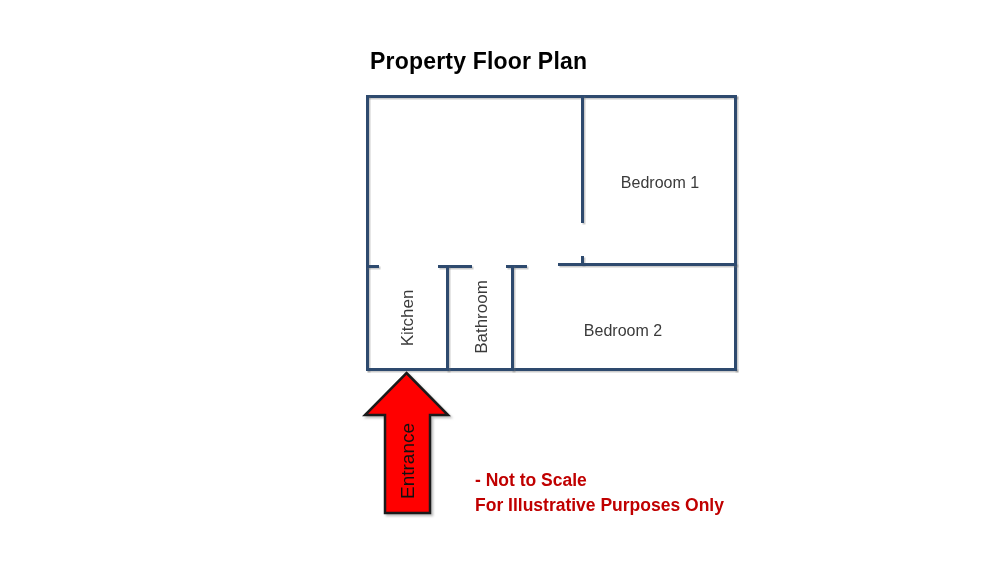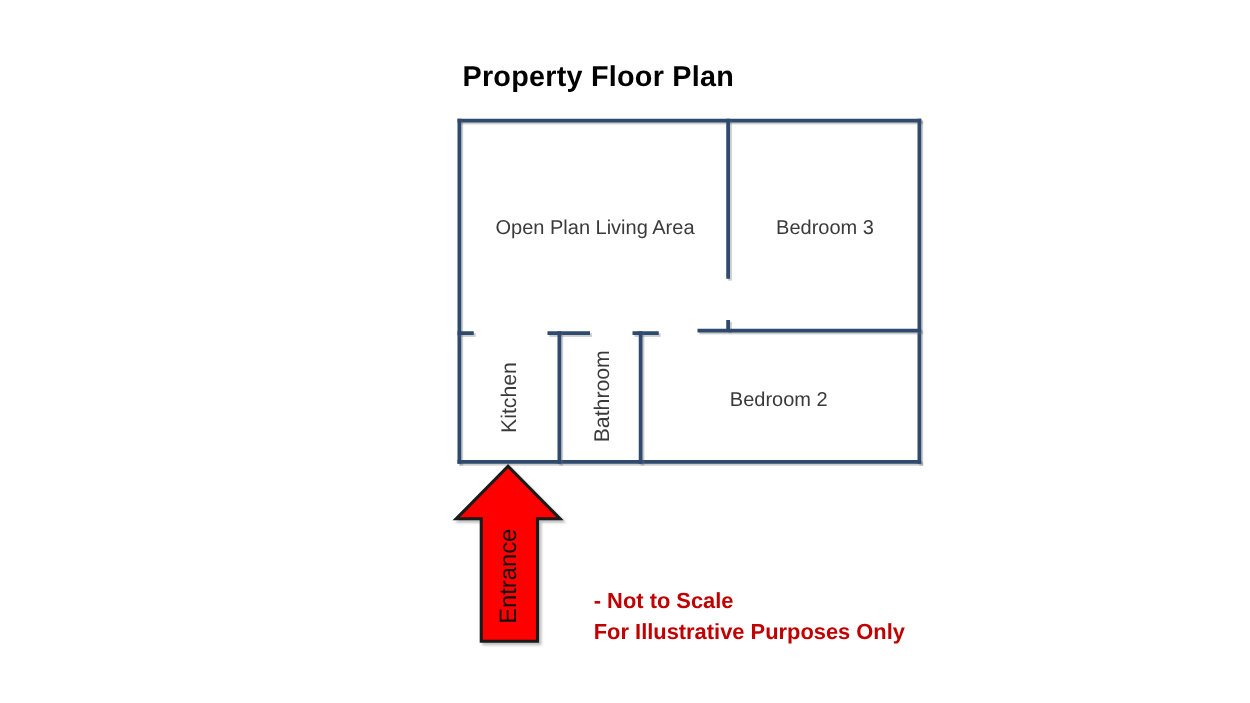--- a/index.html
+++ b/index.html
@@ -83,25 +83,24 @@
   <div class="wall" style="left:581px; top:256px; width:3px; height:9px;"></div>
 
   <div class="wall" style="left:366px; top:265px; width:13px;  height:3px;"></div>
   <div class="wall" style="left:438px; top:265px; width:34px;  height:3px;"></div>
   <div class="wall" style="left:506px; top:265px; width:21px;  height:3px;"></div>
   <div class="wall" style="left:558px; top:263px; width:179px; height:3px;"></div>
 
   <div class="wall" style="left:446px; top:265px; width:3px; height:106px;"></div>
   <div class="wall" style="left:511px; top:265px; width:3px; height:106px;"></div>
 
-  <div class="room-label" style="left:476px; top:183px;">Open Plan Living Area</div>
-  <div class="room-label" style="left:660px; top:183px;">Bedroom 3</div>
+  <div class="room-label" style="left:660px; top:183px;">Bedroom 1</div>
   <div class="room-label rotated" style="left:408px; top:318px;">Kitchen</div>
   <div class="room-label rotated" style="left:482px; top:317px;">Bathroom</div>
-  <div class="room-label" style="left:623px; top:321px;">Bedroom 2</div>
+  <div class="room-label" style="left:623px; top:331px;">Bedroom 2</div>
 
   <svg class="entrance-arrow" width="98" height="150" viewBox="0 0 98 150">
     <polygon points="48.5,3 90,45 72,45 72,143 27,143 27,45 7,45" fill="var(--arrow-fill, #FF0000)" stroke="var(--arrow-outline, #1A1A1A)" stroke-width="2.5" stroke-linejoin="miter"></polygon>
   </svg>
   <div class="entrance-label">Entrance</div>
 
   <div class="disclaimer">
     <div>- Not to Scale</div>
     <div>For Illustrative Purposes Only</div>
   </div>

